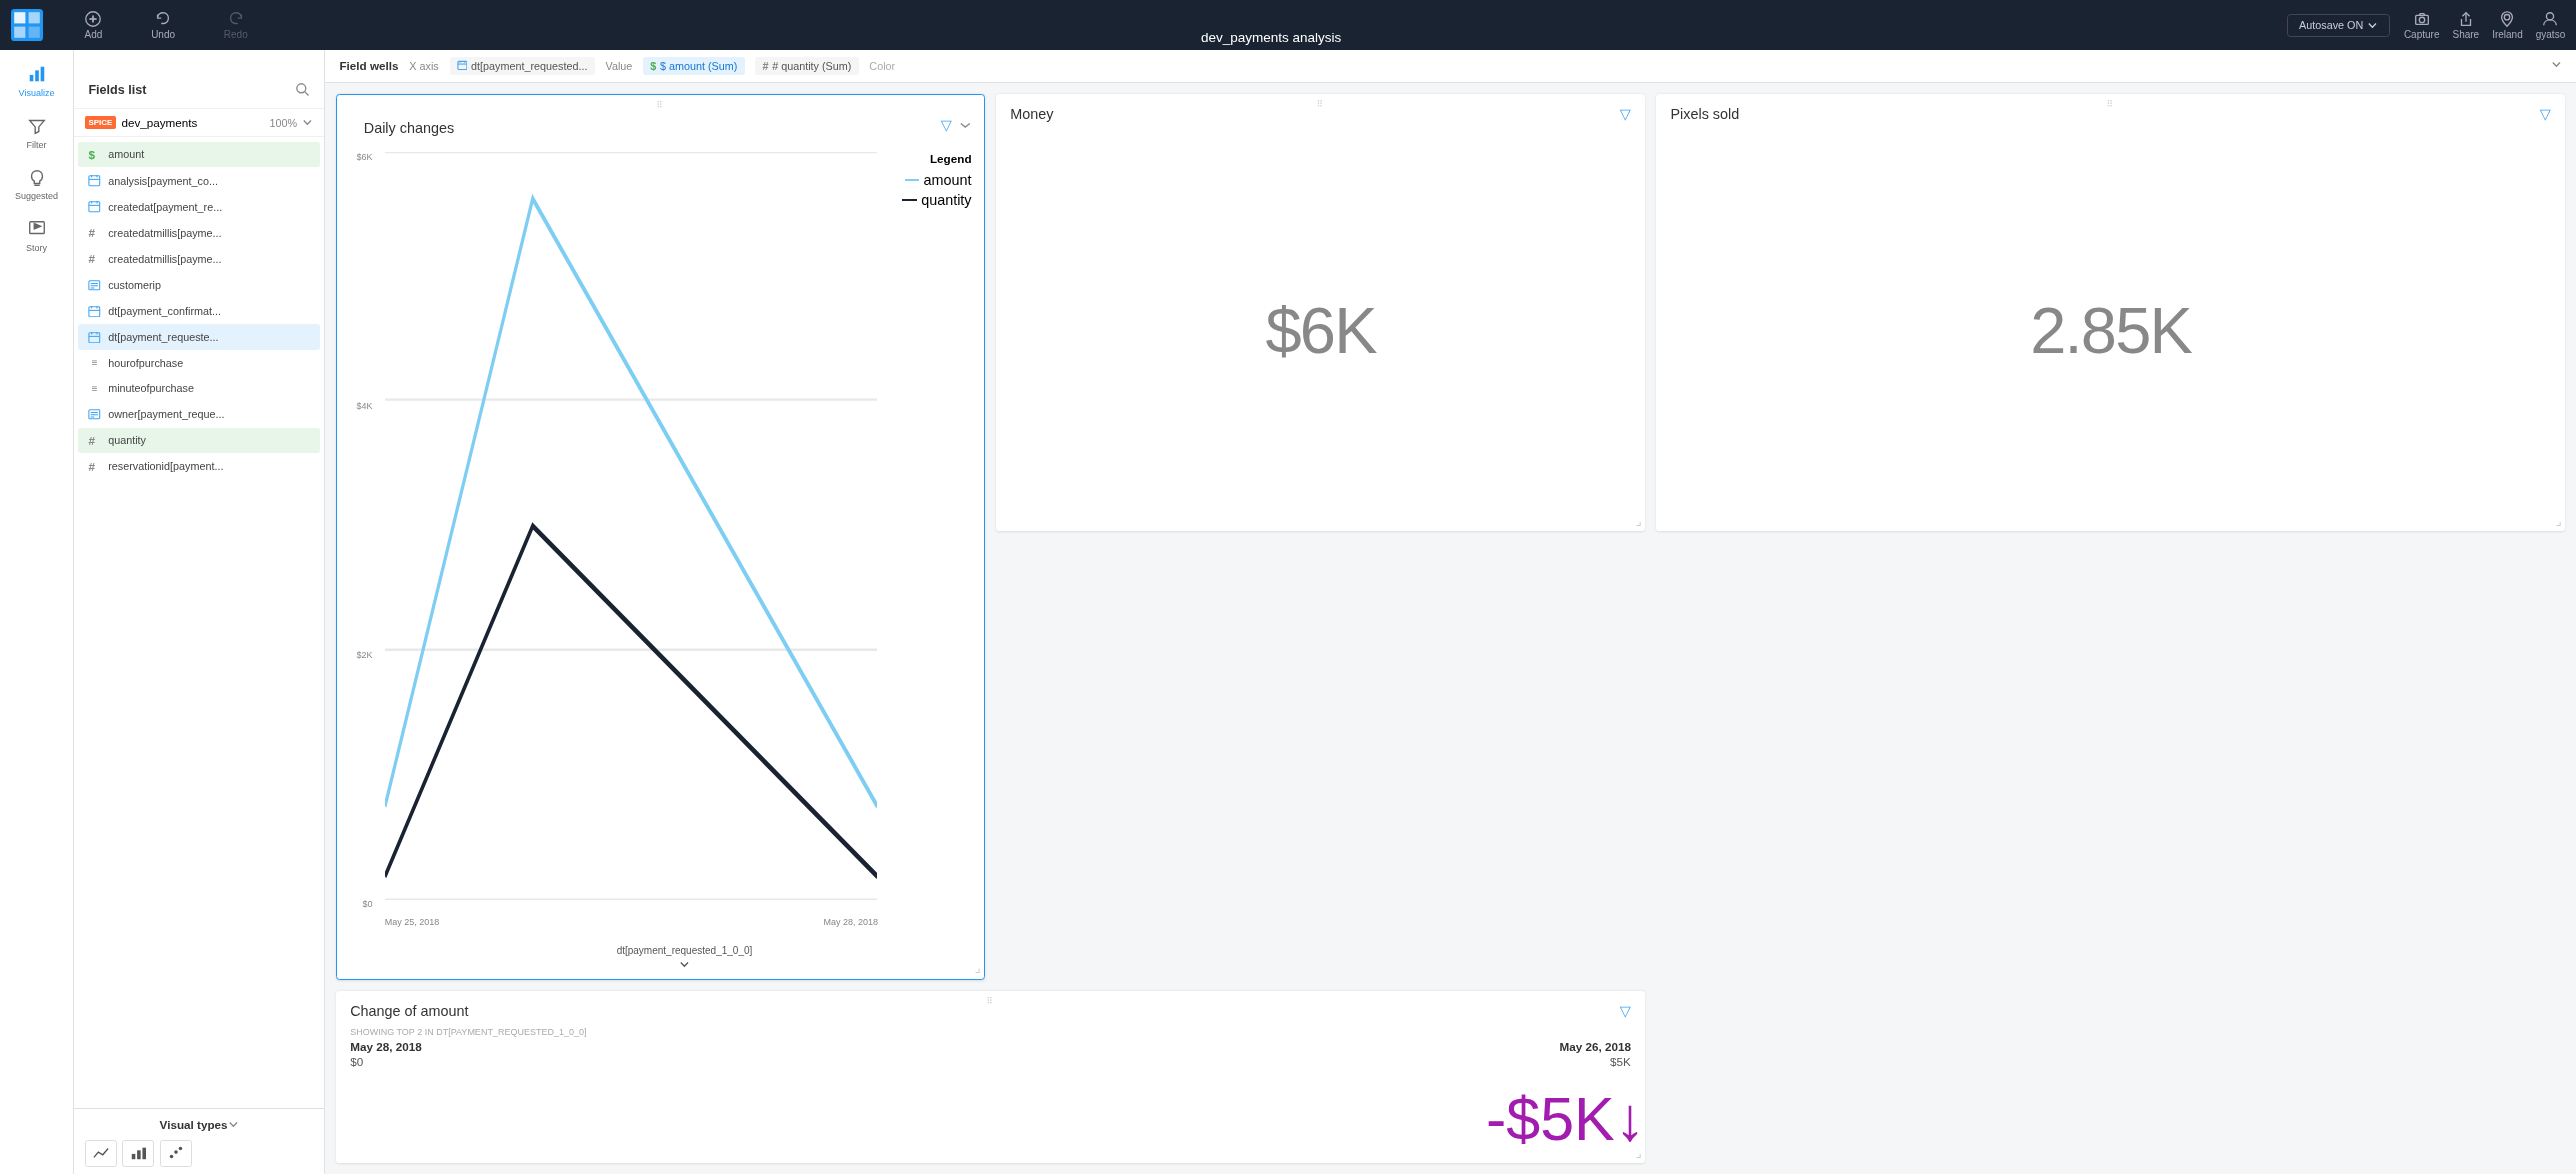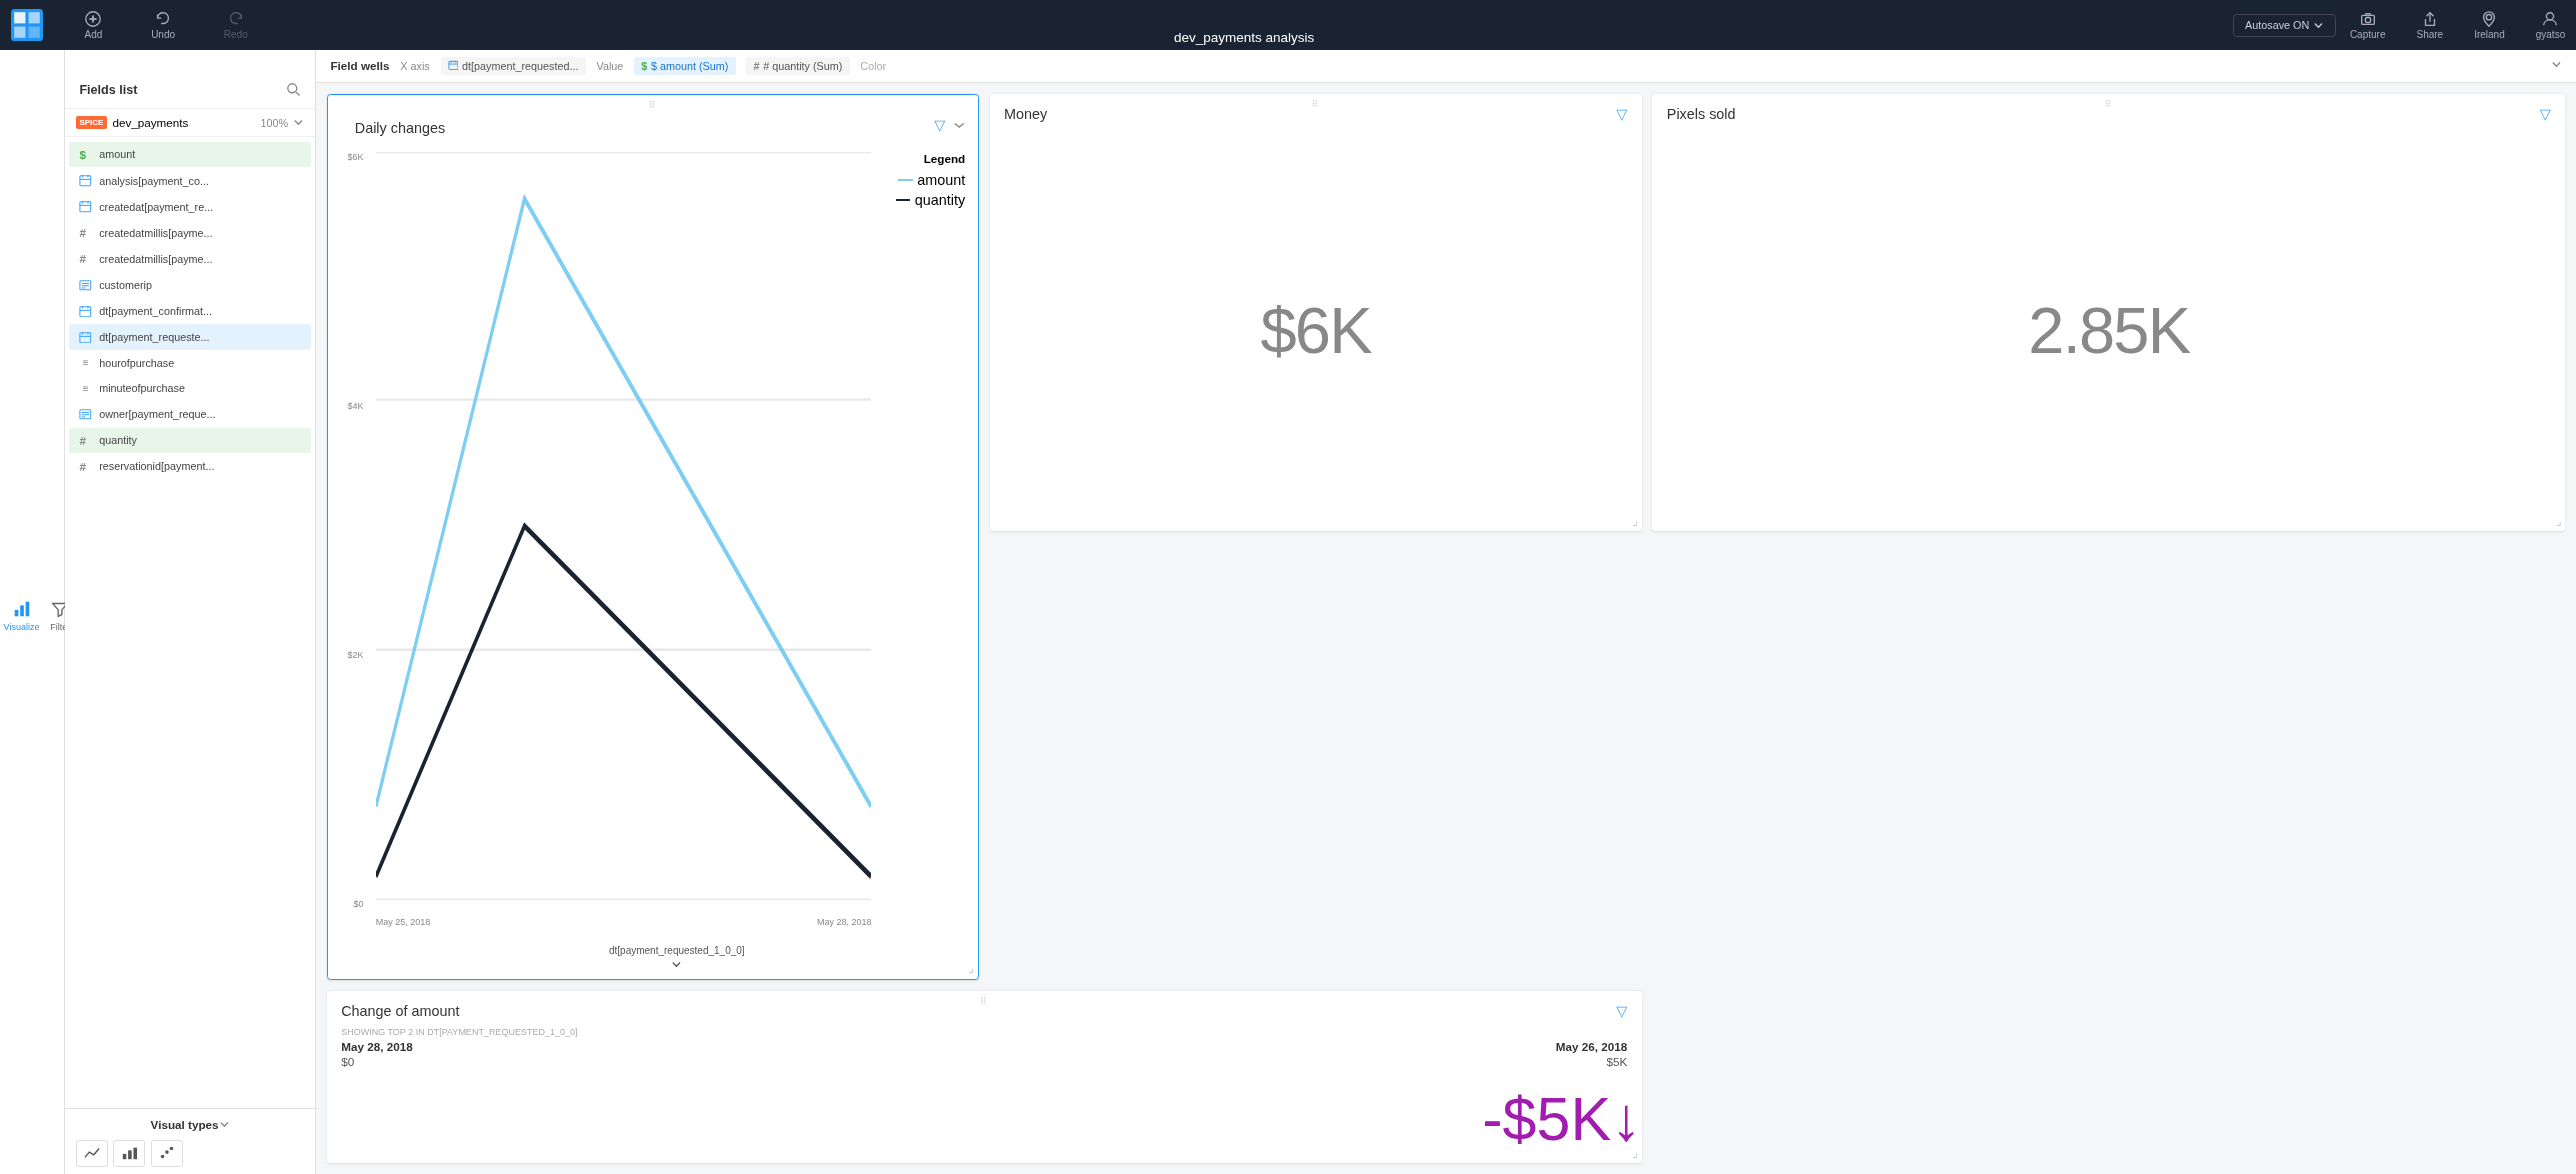--- a/index.html
+++ b/index.html
@@ -24,31 +24,31 @@
       flex: 1; display: flex; justify-content: center; align-items: center; margin-top: 25px;
     }
     .title-input {
       background: transparent; border: none; color: white; font-size: 13.5px;
       text-align: center; outline: none; min-width: 197px;
     }
     .autosave-btn {
       background: transparent; border: 0.9px solid #445; color: #ccd; border-radius: 3.6px;
       padding: 4.5px 10.8px; font-size: 10.8px; cursor: pointer; display: flex; align-items: center; gap: 3.6px;
     }
-    .nav-actions { display: flex; gap: 31px; align-items: center; justify-content: space-between; }
+    .nav-actions { display: flex; gap: 13px; align-items: center; justify-content: space-between; }
     .nav-action { display: flex; flex-direction: column; align-items: center; font-size: 10px; color: #aab; cursor: pointer; gap: 1.8px; }
     .nav-action svg { width: 18px; height: 18px; }
 
     
     .main { display: flex; height: calc(100vh - 50px); }
 
     
     .icon-sidebar {
-      width: 65px; background: #fff; border-right: 0.9px solid #e0e0e0;
-      display: flex; flex-direction: row; align-items: center; padding-top: 7.2px; gap: 3.6px;
+      width: 74px; background: #fff; border-right: 0.9px solid #e0e0e0;
+      display: flex; flex-direction: column; align-items: center; padding-top: 7.2px; gap: 3.6px;
     }
     .icon-sidebar-item {
       display: flex; flex-direction: column; align-items: center; padding: 7.2px 3.6px;
       font-size: 9px; color: #666; cursor: pointer; border-radius: 3.6px; width: 57px;
       gap: 3.6px; text-align: center;
     }
     .icon-sidebar-item.active { color: #2196f3; }
     .icon-sidebar-item svg { width: 20px; height: 20px; }
 
     

